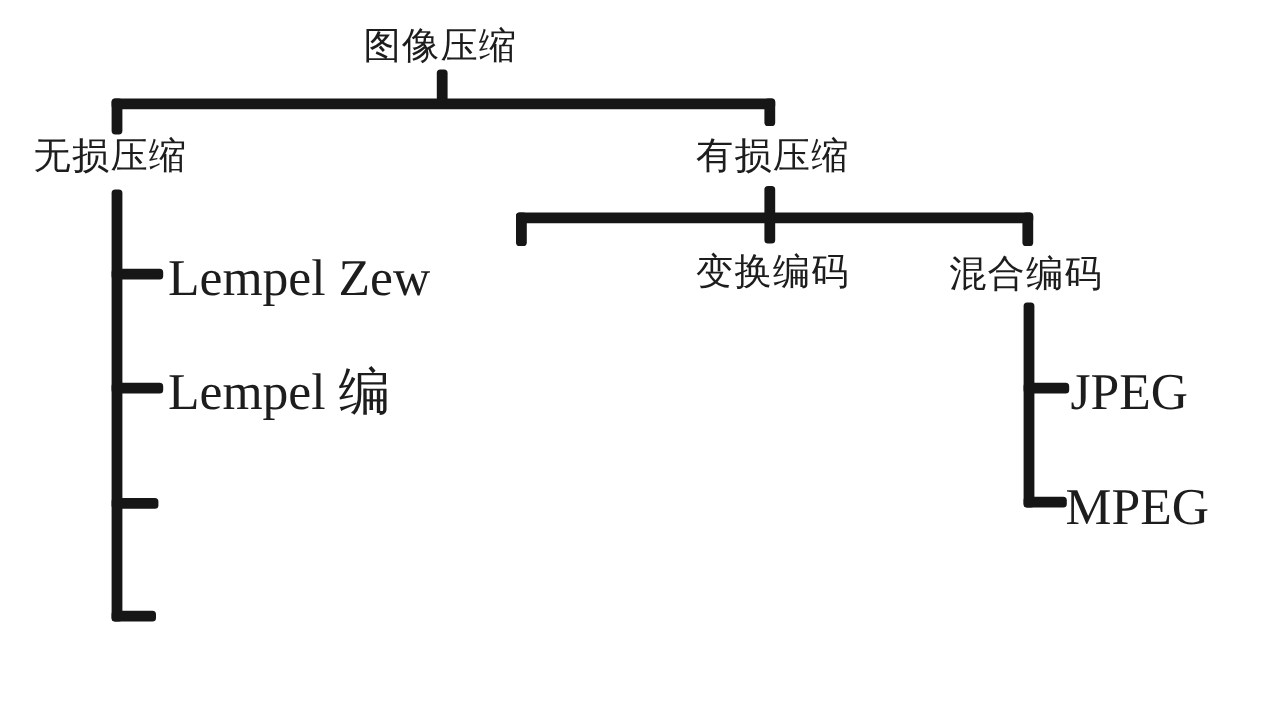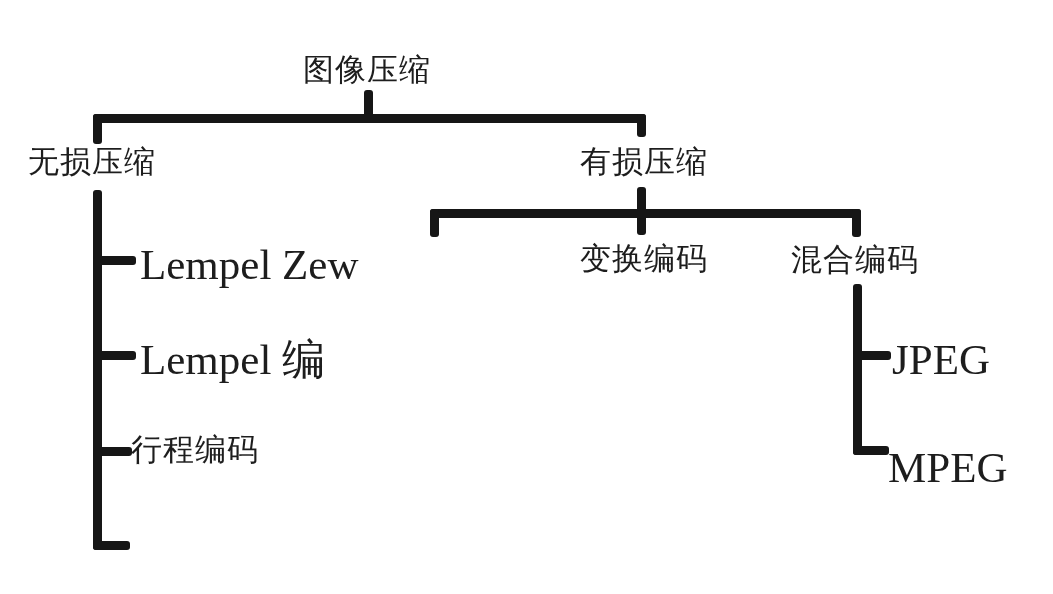--- a/index.html
+++ b/index.html
@@ -7,21 +7,20 @@
     padding: 0;
     background: #ffffff;
   }
   #canvas {
     position: relative;
     width: 1053px;
     height: 531px;
     background: var(--bg-color, #ffffff);
     overflow: hidden;
     font-family: "Liberation Sans", "DejaVu Sans", sans-serif;
-    margin-top: 32px;
   }
   .line {
     position: absolute;
     background: var(--line-color, #161616);
     border-radius: 3px;
   }
   .label-cn {
     position: absolute;
     color: var(--text-color, #1d1d1d);
     font-family: "Liberation Sans", "DejaVu Sans", sans-serif;
@@ -70,34 +69,33 @@
 
   <div class="line" style="left:93px; top:158px; width:9px; height:360px;"></div>
 
   <div class="line" style="left:93px; top:224px; width:43px; height:9px;"></div>
   <div class="line" style="left:93px; top:319px; width:43px; height:9px;"></div>
   <div class="line" style="left:93px; top:415px; width:39px; height:9px;"></div>
   <div class="line" style="left:93px; top:509px; width:37px; height:9px;"></div>
 
   <div class="label-serif" style="left:140px; top:210px;">Lempel Zew</div>
   <div class="label-serif" style="left:140px; top:305px;">Lempel 编</div>
-  <div class="label-cn" style="left:131px; top:401px;">行程编码</div>
 
   <div class="line" style="left:637px; top:155px; width:9px; height:48px;"></div>
 
   <div class="line" style="left:430px; top:177px; width:431px; height:9px;"></div>
 
   <div class="line" style="left:430px; top:177px; width:9px; height:28px;"></div>
   <div class="line" style="left:852px; top:177px; width:9px; height:28px;"></div>
 
   <div class="label-cn" style="left:791px; top:211px;">混合编码</div>
   <div class="label-cn" style="left:580px; top:210px;">变换编码</div>
 
   <div class="line" style="left:853px; top:252px; width:9px; height:171px;"></div>
   <div class="line" style="left:853px; top:319px; width:38px; height:9px;"></div>
   <div class="line" style="left:853px; top:414px; width:36px; height:9px;"></div>
 
   <div class="label-serif" style="left:892px; top:305px;">JPEG</div>
-  <div class="label-serif" style="left:888px; top:413px;">MPEG</div>
+  <div class="label-serif" style="left:888px; top:401px;">MPEG</div>
 
   <div class="watermark">https://blog.csdn.net/weixin_44395365</div>
 
 </div>
 
 </body></html>

